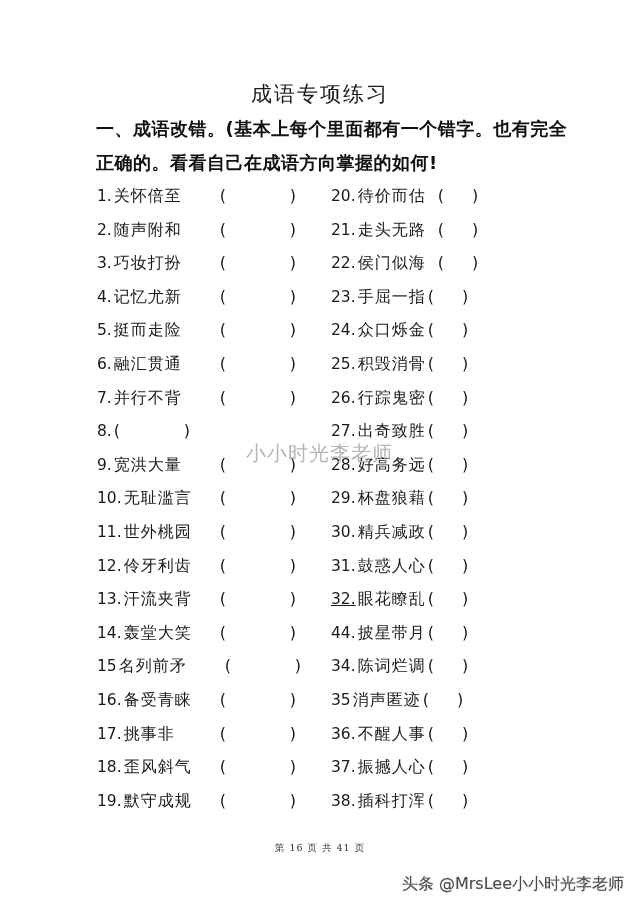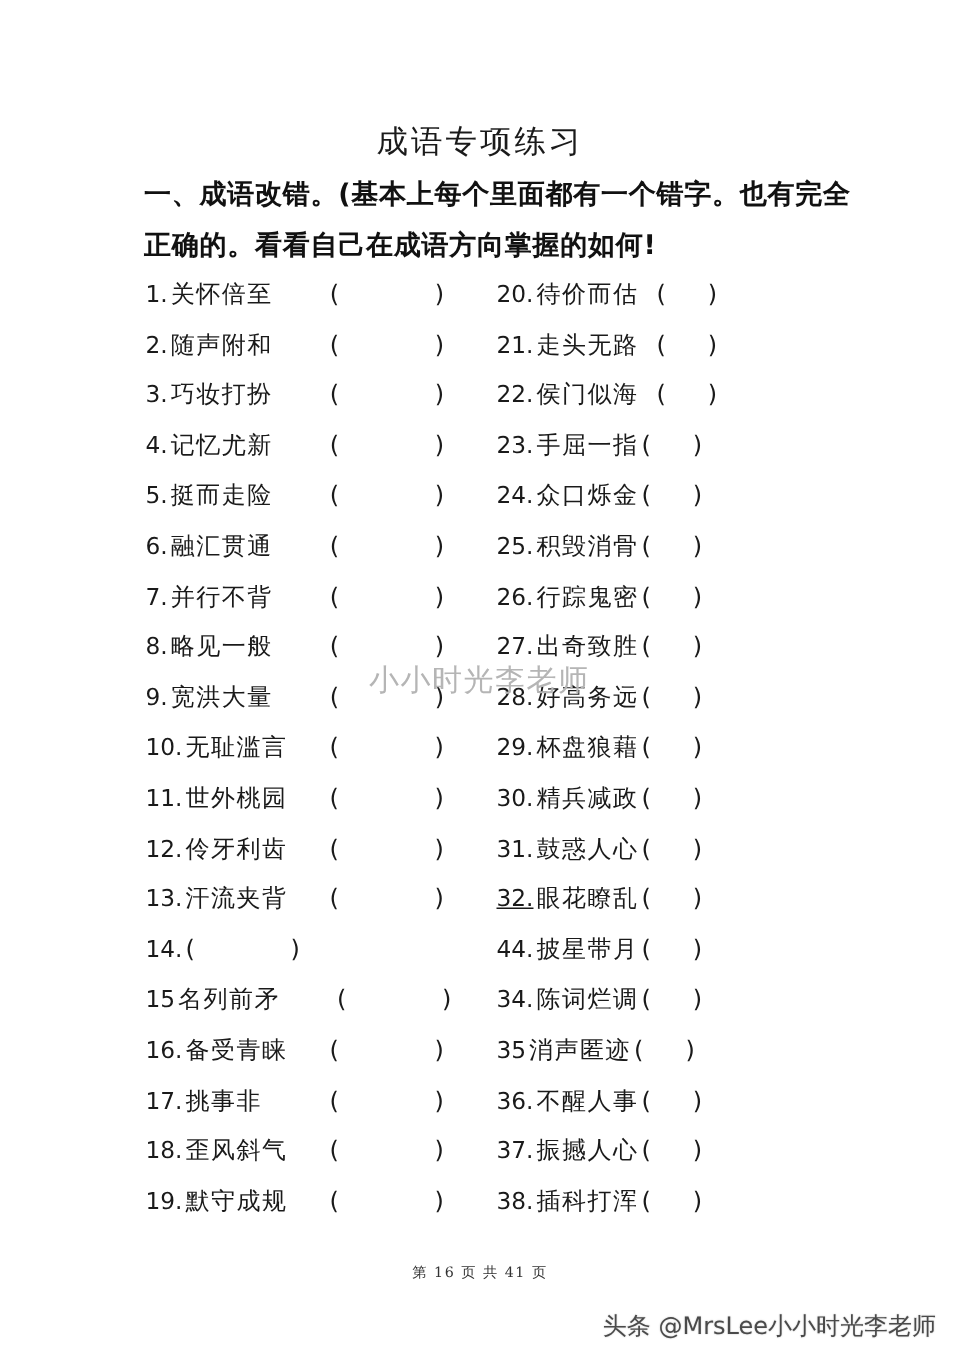--- a/index.html
+++ b/index.html
@@ -92,21 +92,20 @@
         <span class="paren-close">)</span>
       </div>
       <div class="item">
         <span class="num" style="margin-right: 2px;">7.</span>
         <span class="word">并行不背</span>
         <span class="blank paren-open">(</span>
         <span class="paren-close">)</span>
       </div>
       <div class="item">
         <span class="num" style="margin-right: 2px;">8.</span>
-        <span class="word">略见一般</span>
         <span class="blank paren-open">(</span>
         <span class="paren-close">)</span>
       </div>
       <div class="item">
         <span class="num" style="margin-right: 2px;">9.</span>
         <span class="word">宽洪大量</span>
         <span class="blank paren-open">(</span>
         <span class="paren-close">)</span>
       </div>
       <div class="item wide">
@@ -128,20 +127,21 @@
         <span class="paren-close">)</span>
       </div>
       <div class="item wide">
         <span class="num" style="margin-right: 2px; text-align: center;">13.</span>
         <span class="word">汗流夹背</span>
         <span class="blank paren-open">(</span>
         <span class="paren-close">)</span>
       </div>
       <div class="item wide">
         <span class="num" style="margin-right: 2px;">14.</span>
+        <span class="word">轰堂大笑</span>
         <span class="blank paren-open">(</span>
         <span class="paren-close">)</span>
       </div>
       <div class="item">
         <span class="num" style="margin-right: 2px;">15</span>
         <span class="word">名列前矛</span>
         <span class="blank paren-open">(</span>
         <span class="paren-close">)</span>
       </div>
       <div class="item wide">

